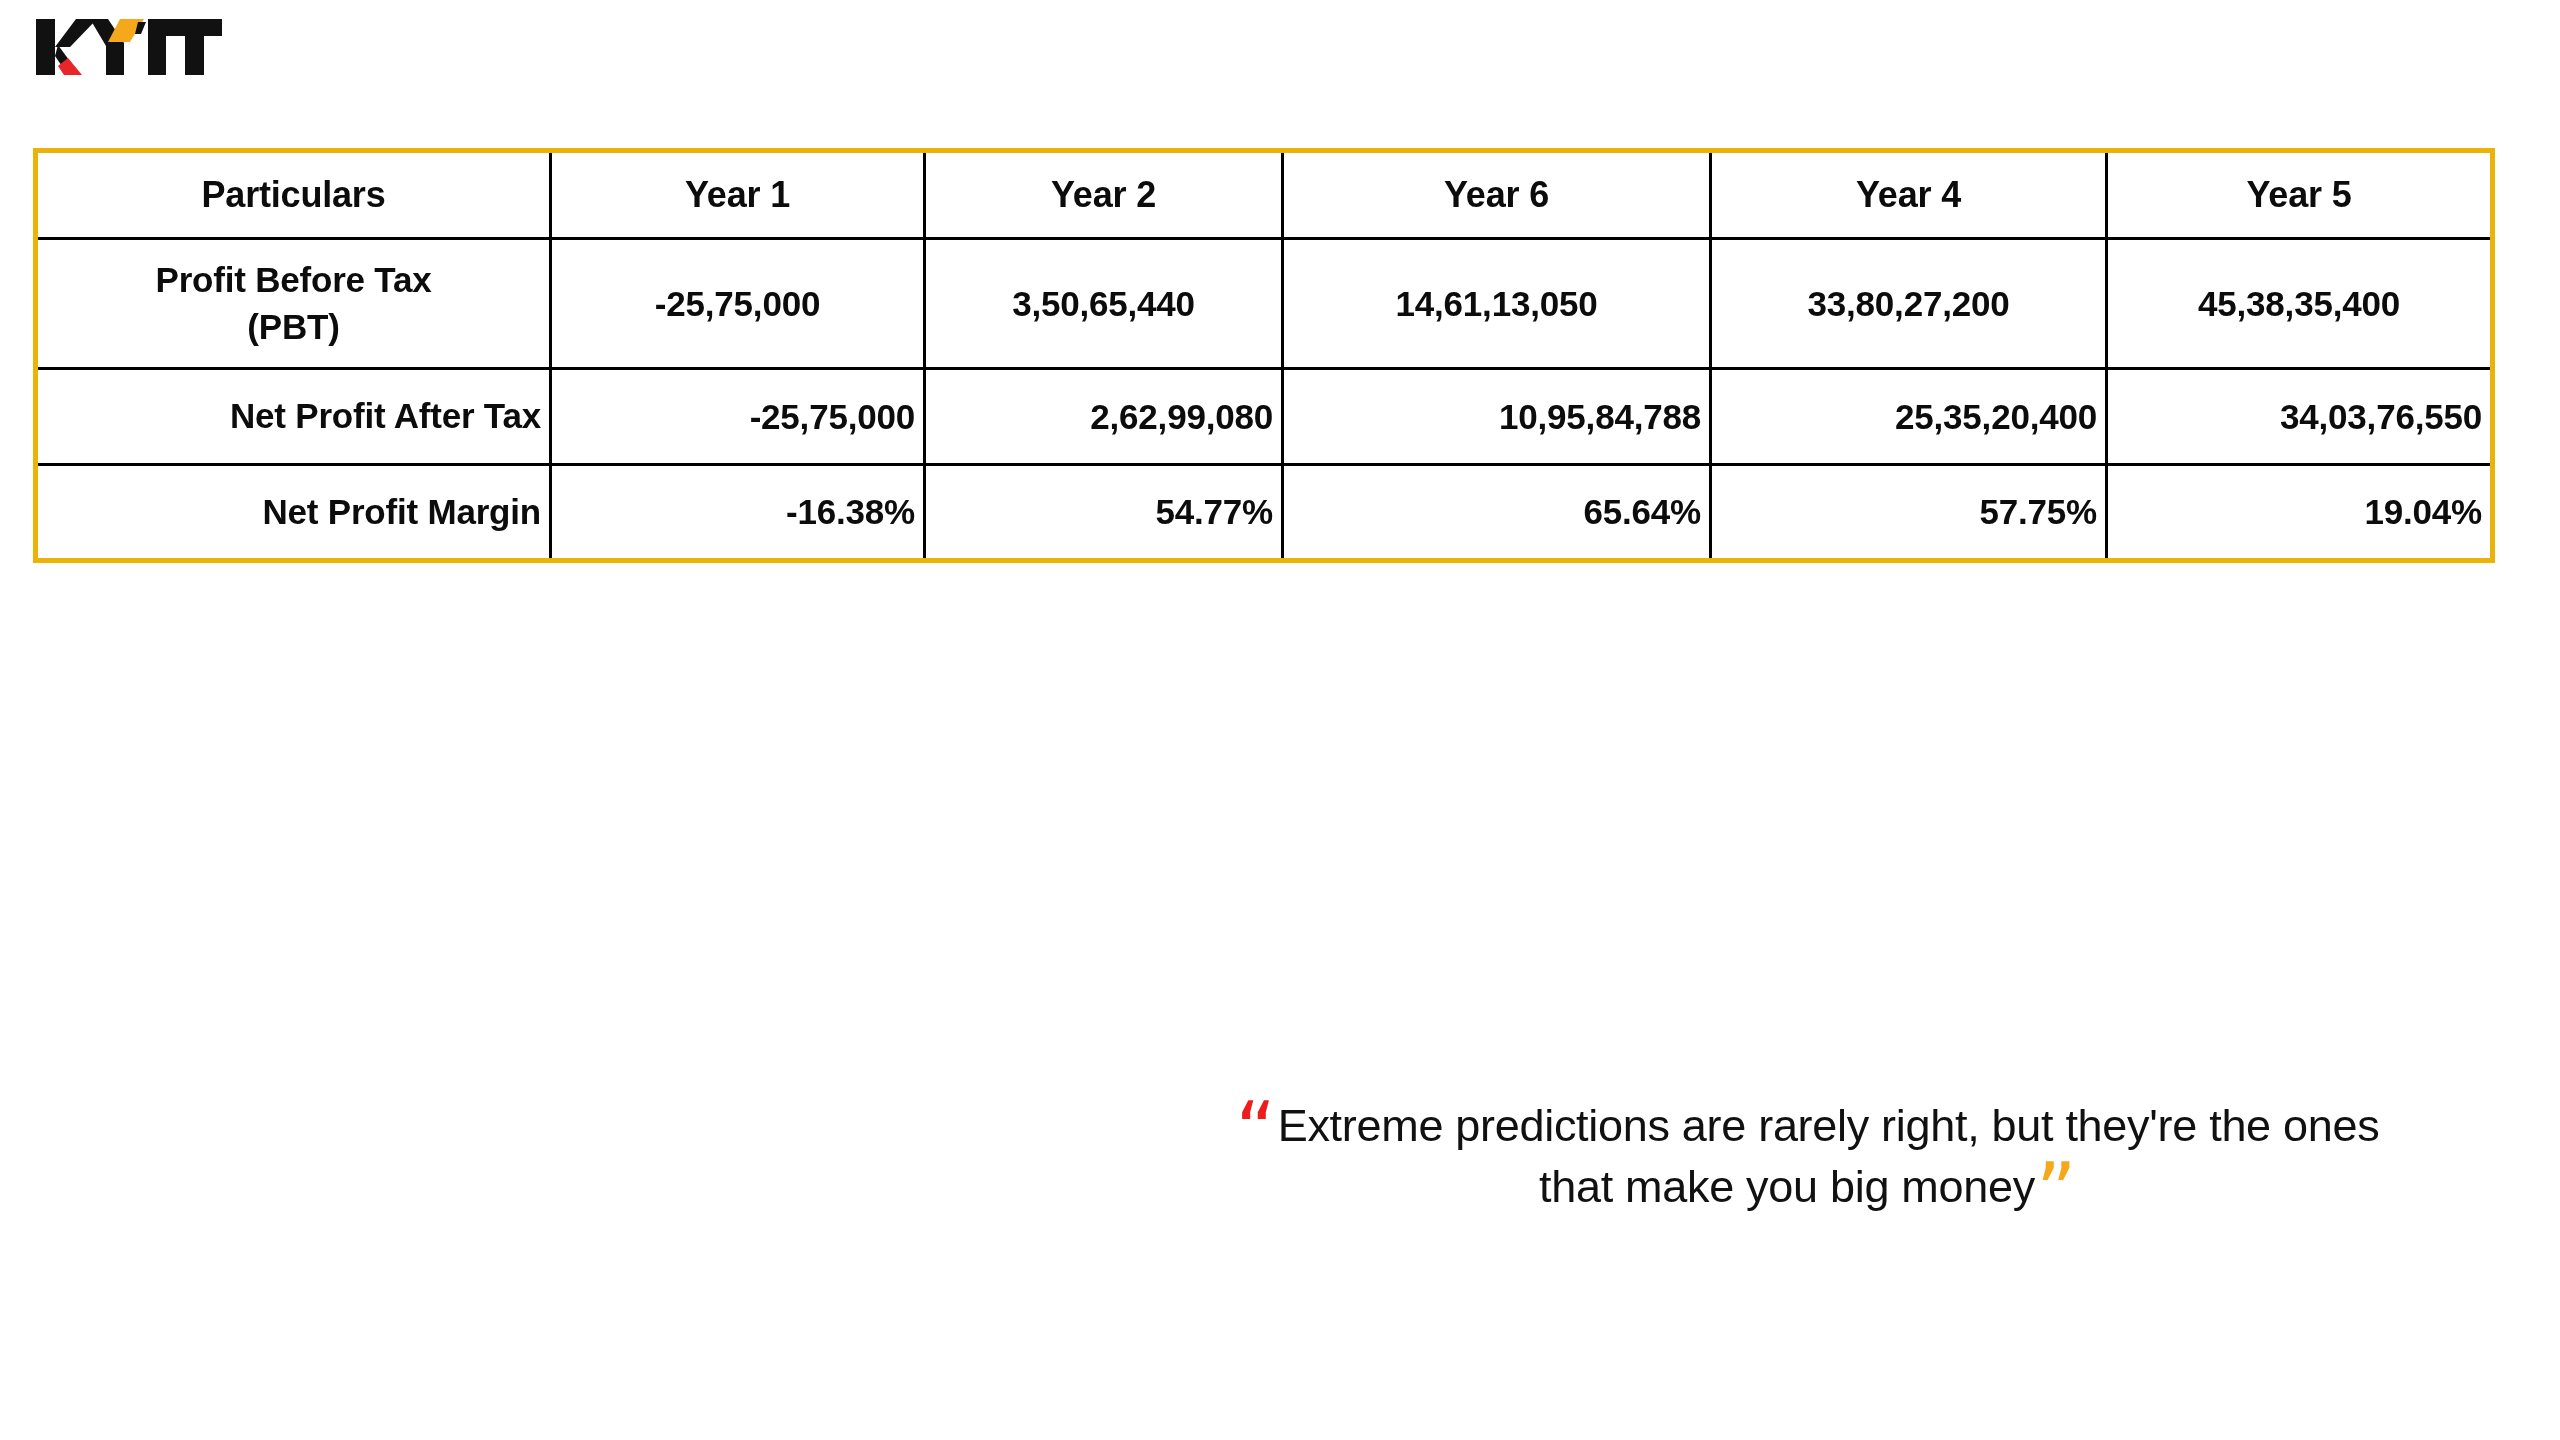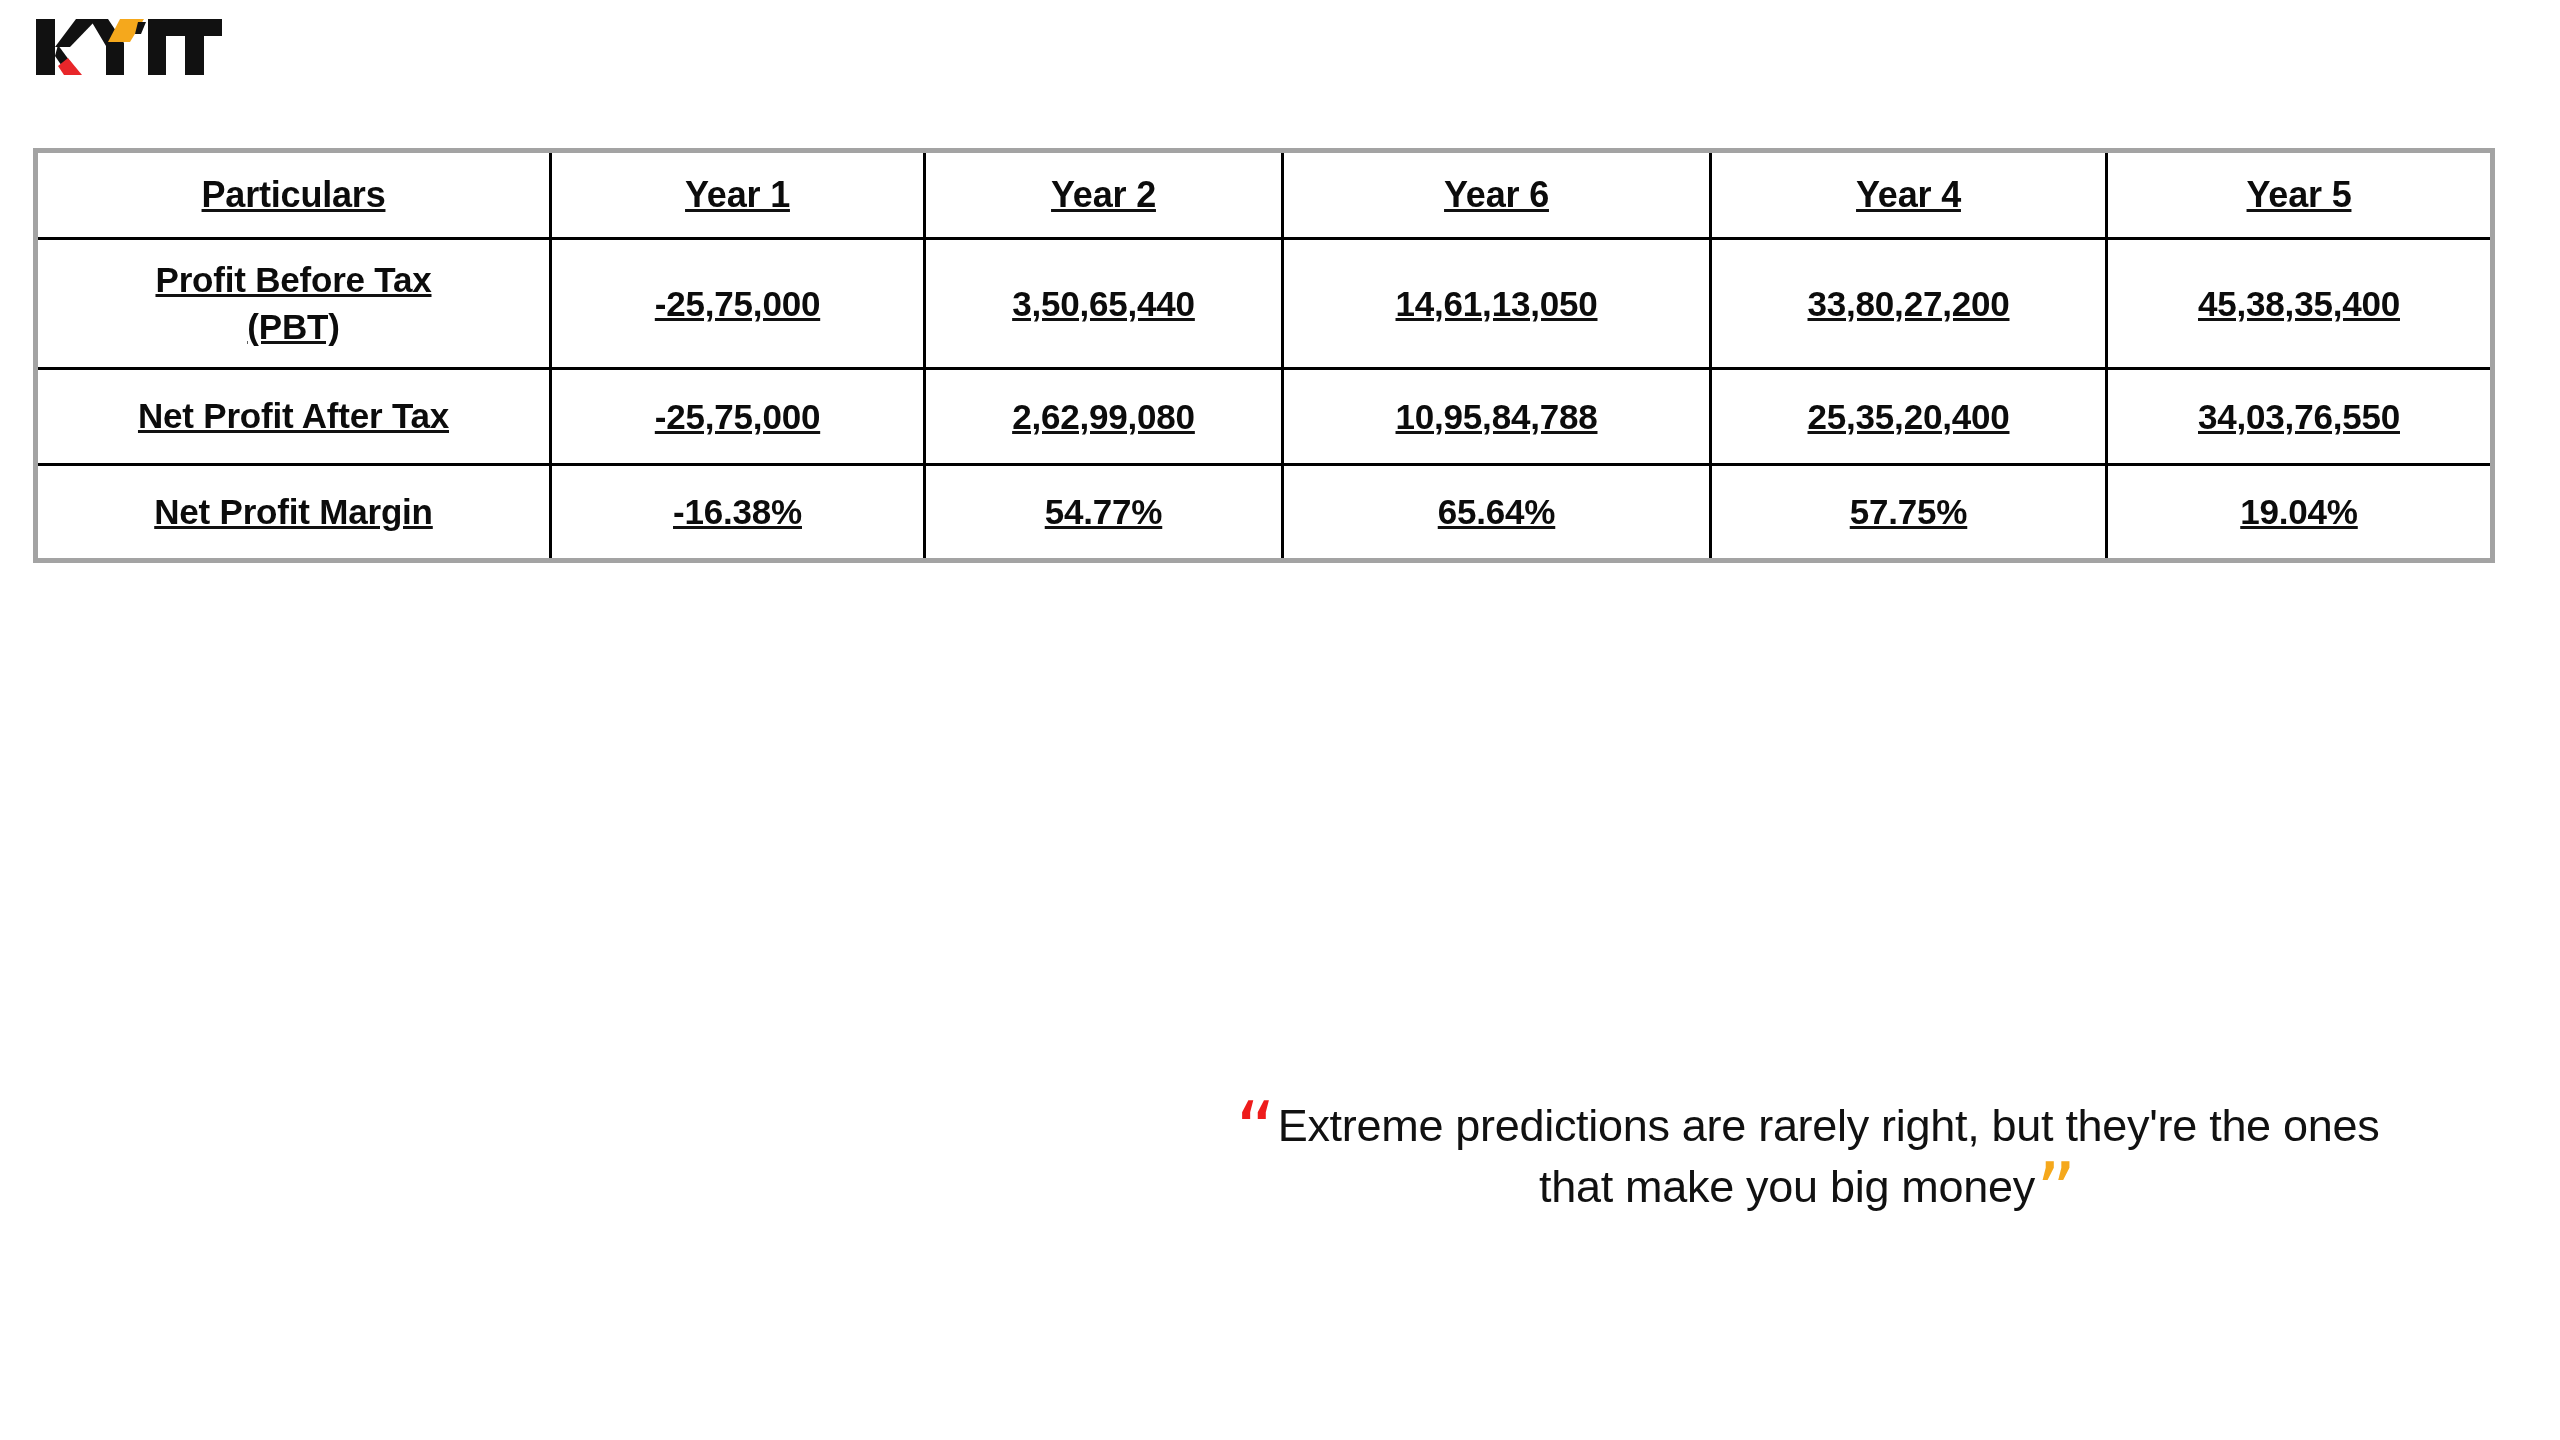--- a/index.html
+++ b/index.html
@@ -32,22 +32,21 @@
     position: absolute;
     left: 33px;
     top: 148px;
     width: 2457px;
   }
 
   table.fin {
     width: 100%;
     border-collapse: collapse;
     table-layout: fixed;
-    border: 5px solid #a3a3a3;
-    text-decoration: underline;
+    border: 5px solid #eab308;
   }
 
   table.fin col.c-particulars { width: 515px; }
   table.fin col.c-y1 { width: 374px; }
   table.fin col.c-y2 { width: 358px; }
   table.fin col.c-y3 { width: 428px; }
   table.fin col.c-y4 { width: 396px; }
   table.fin col.c-y5 { width: 386px; }
 
   table.fin th,
@@ -64,21 +63,21 @@
   table.fin thead th {
     height: 88px;
     font-size: 36px;
   }
 
   table.fin tbody td {
     font-size: 35px;
   }
 
   tr.r-tall td { height: 130px; }
-  tr.r-short td { height: 96px; }
+  tr.r-short td { height: 96px; text-align: right; }
 
   td.cell-label { font-size: 34px; line-height: 1.32; }
   td.cell-value { font-size: 36px; white-space: nowrap; }
 
   
   .quote-block {
     position: absolute;
     left: 1195px;
     top: 1095px;
     width: 1225px;

